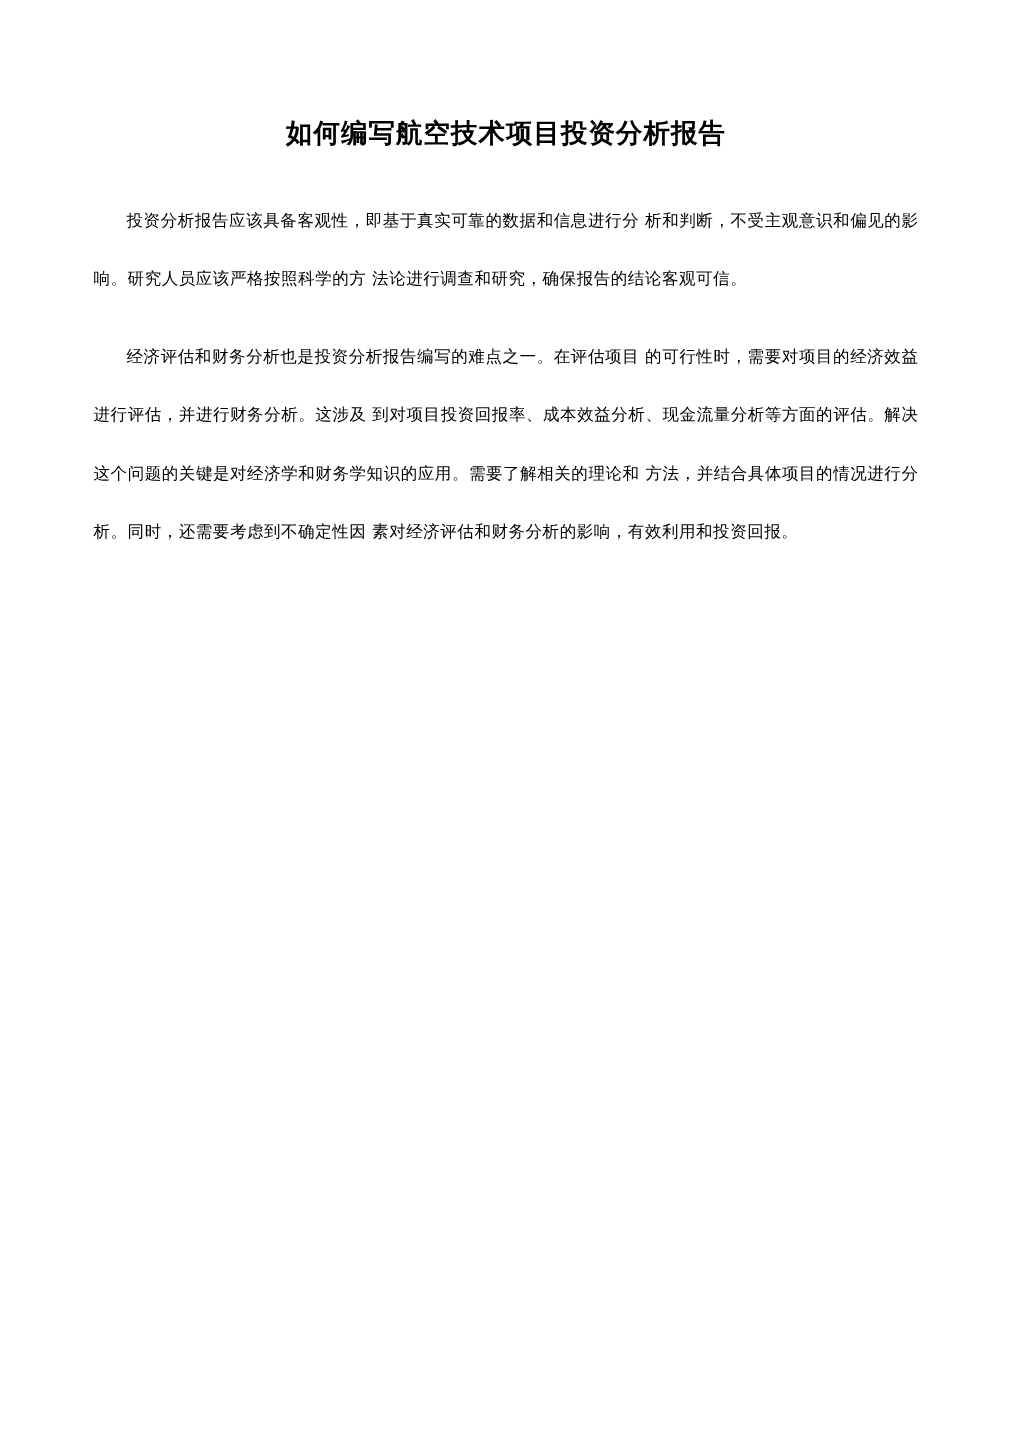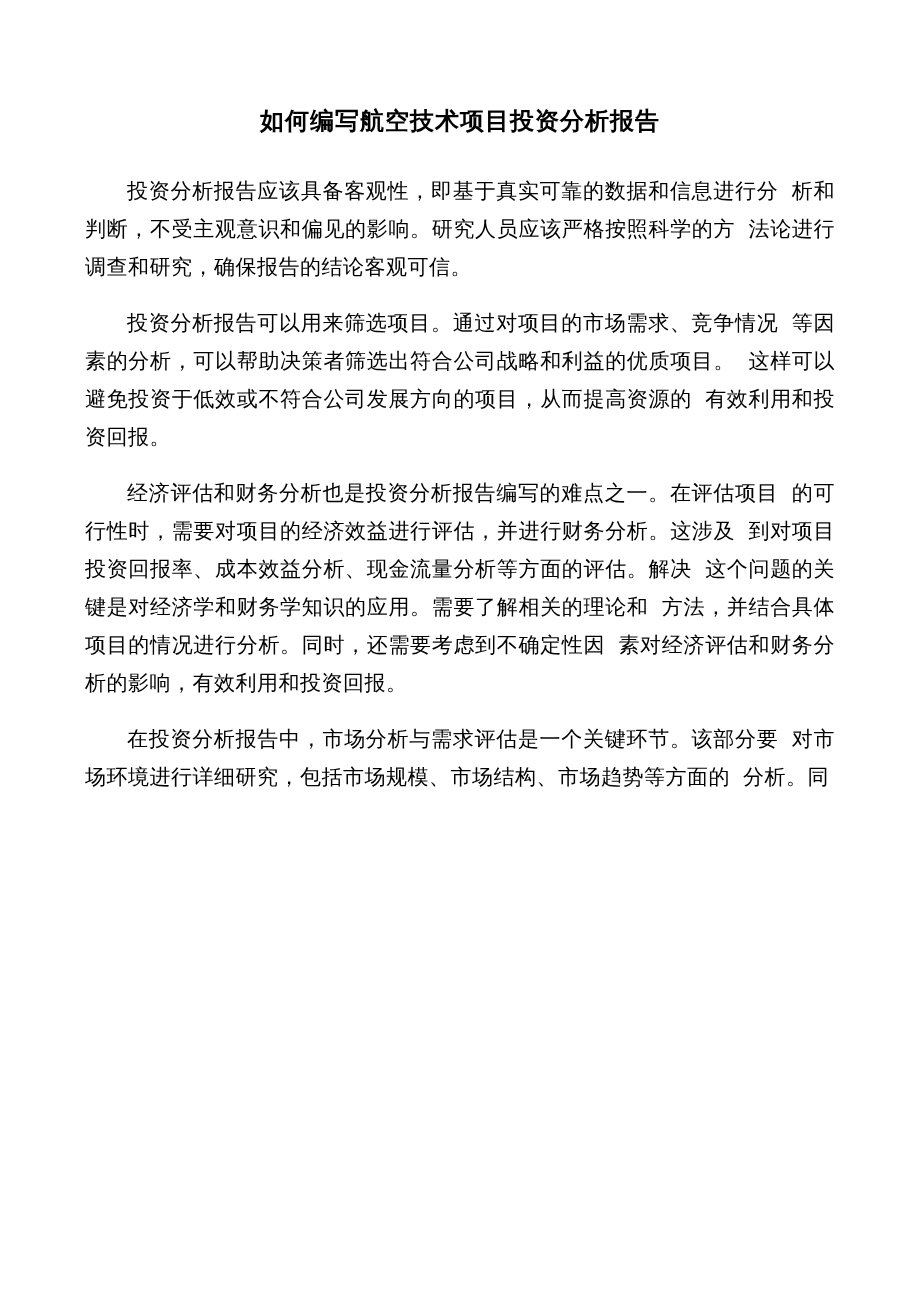--- a/index.html
+++ b/index.html
@@ -22,36 +22,33 @@
   .doc-title {
     margin: 0 0 38px 0;
     text-align: center;
     font-size: 24px;
     font-weight: bold;
     letter-spacing: 1px;
     line-height: 1.3;
   }
   .doc-body p.para {
     margin: 0 0 18px 0;
-    font-size: 21px;
-    line-height: 38px;
+    font-size: 15px;
+    line-height: 53px;
     text-align: justify;
     text-indent: 2em;
     letter-spacing: 0.5px;
     word-break: break-all;
-    font-family: Liberation Mono, monospace;
   }
   .doc-body p.para:last-child {
     margin-bottom: 0;
   }
 </style>
 </head>
 <body>
 
 <div class="page">
   <h1 class="doc-title">如何编写航空技术项目投资分析报告</h1>
   <div class="doc-body">
       <p class="para">投资分析报告应该具备客观性，即基于真实可靠的数据和信息进行分 析和判断，不受主观意识和偏见的影响。研究人员应该严格按照科学的方 法论进行调查和研究，确保报告的结论客观可信。</p>
-      <p class="para">投资分析报告可以用来筛选项目。通过对项目的市场需求、竞争情况 等因素的分析，可以帮助决策者筛选出符合公司战略和利益的优质项目。 这样可以避免投资于低效或不符合公司发展方向的项目，从而提高资源的 有效利用和投资回报。</p>
       <p class="para">经济评估和财务分析也是投资分析报告编写的难点之一。在评估项目 的可行性时，需要对项目的经济效益进行评估，并进行财务分析。这涉及 到对项目投资回报率、成本效益分析、现金流量分析等方面的评估。解决 这个问题的关键是对经济学和财务学知识的应用。需要了解相关的理论和 方法，并结合具体项目的情况进行分析。同时，还需要考虑到不确定性因 素对经济评估和财务分析的影响，有效利用和投资回报。</p>
-      <p class="para">在投资分析报告中，市场分析与需求评估是一个关键环节。该部分要 对市场环境进行详细研究，包括市场规模、市场结构、市场趋势等方面的 分析。同</p>
     </div>
 </div>
 
 </body></html>

